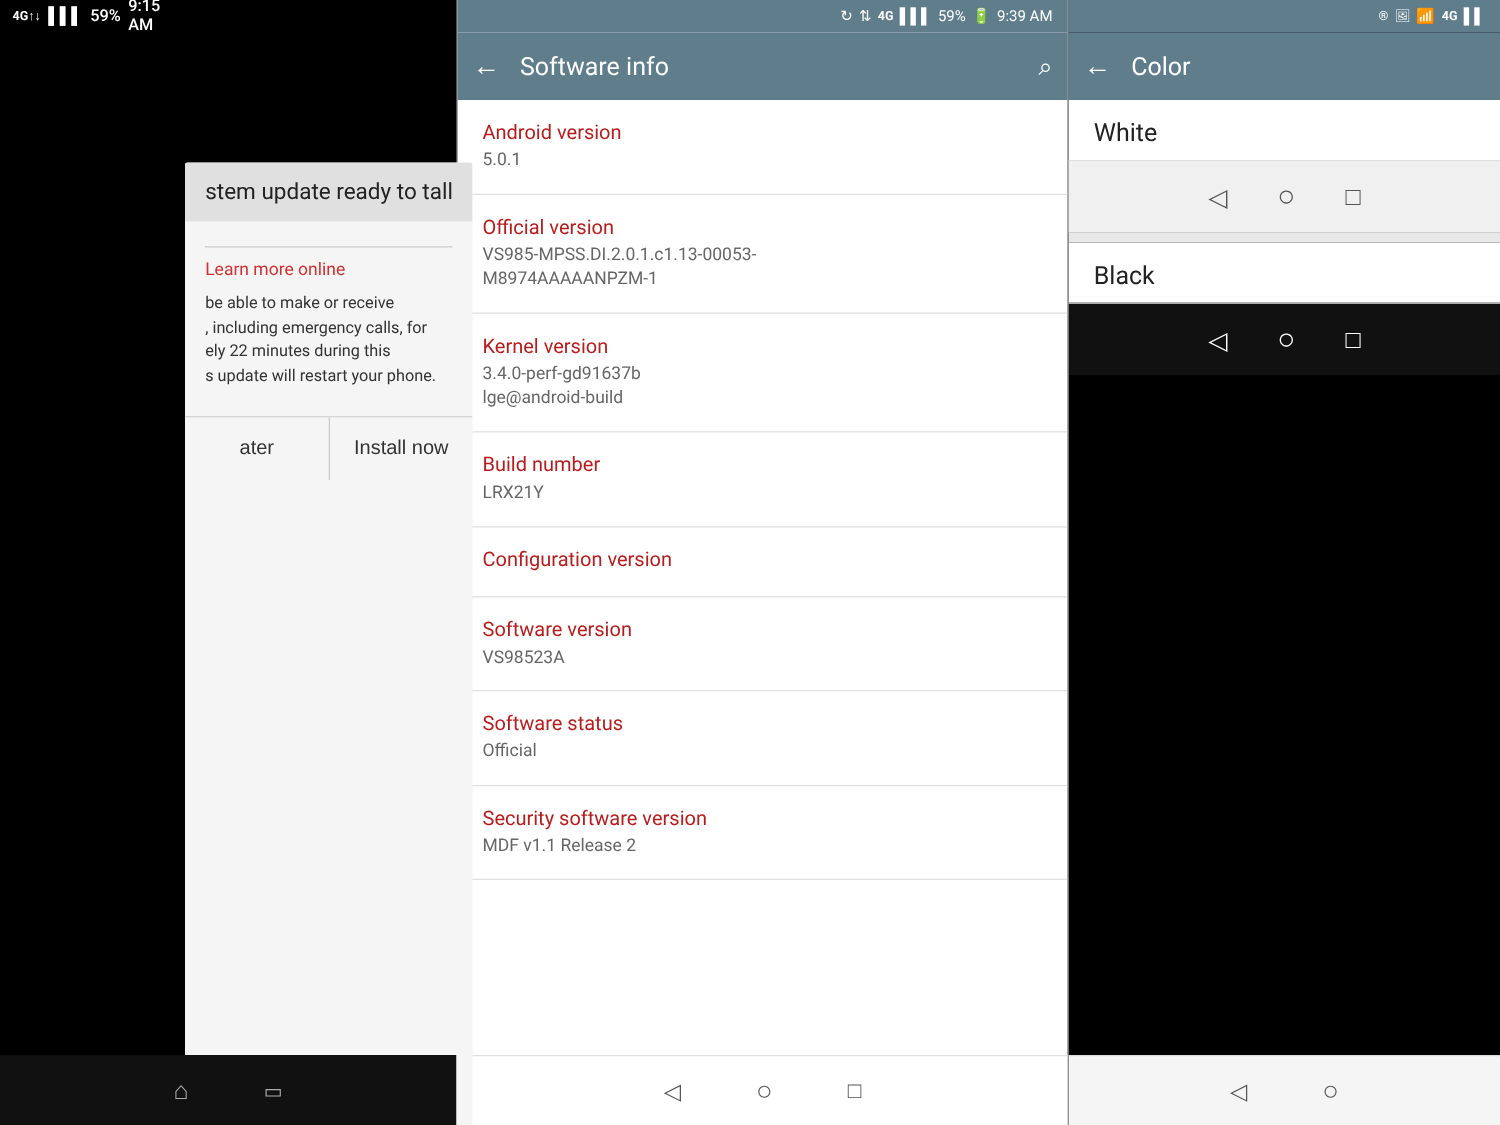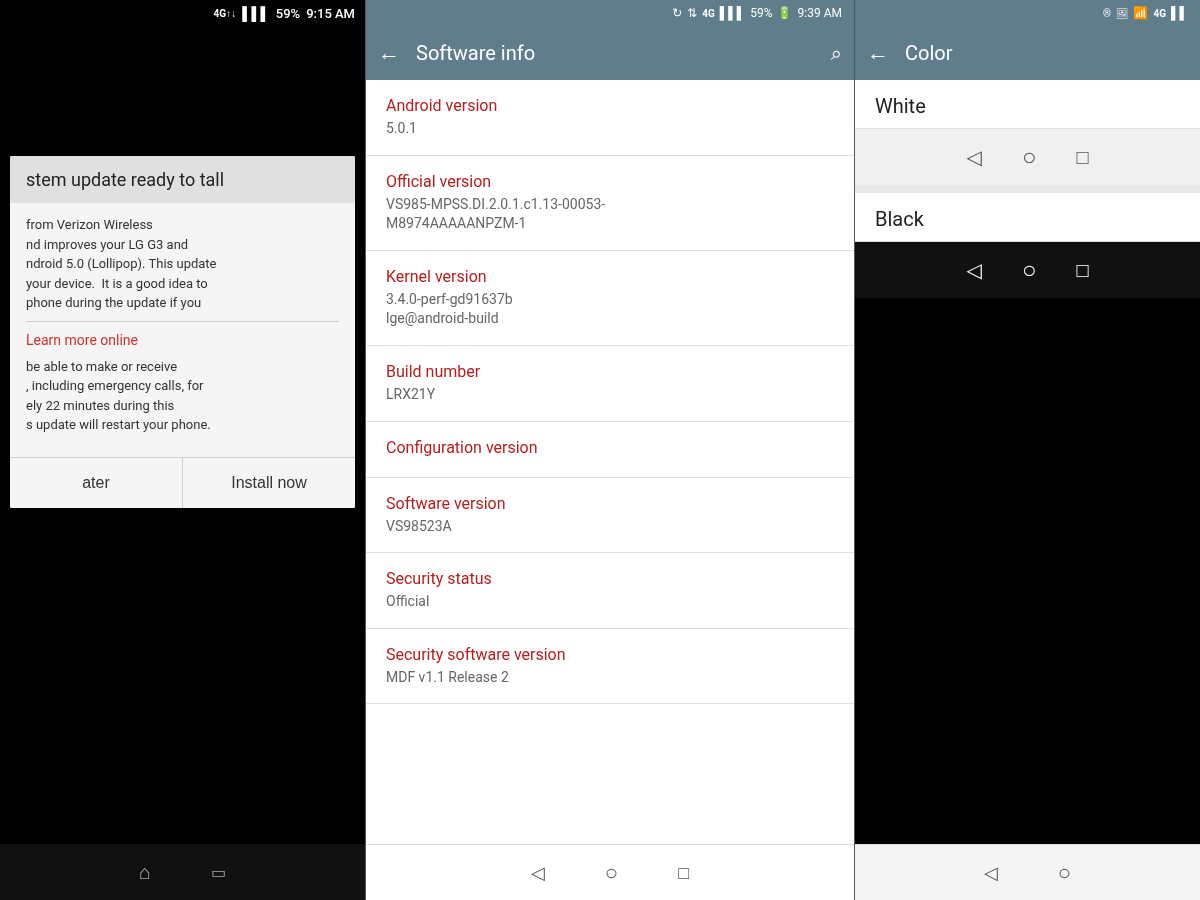--- a/index.html
+++ b/index.html
@@ -11,21 +11,21 @@
       background: #000;
       overflow: hidden;
     }
 
     
     .panel1 {
       width: 365px;
       height: 900px;
       background: #000;
       display: flex;
-      flex-direction: column;
+      flex-direction: row;
       position: relative;
     }
     .status-bar-1 {
       background: #000;
       color: #fff;
       font-size: 13px;
       font-weight: 500;
       padding: 4px 10px;
       display: flex;
       justify-content: flex-end;
@@ -269,27 +269,20 @@
     <span>59%</span>
     <span>9:15 AM</span>
   </div>
 
   <div class="dialog-card">
     <div class="dialog-title">
       <span>stem update ready to
 tall</span>
     </div>
     <div class="dialog-body">
-      <p style="font-size:13px; color:#333; line-height:1.5;">
-        from Verizon Wireless<br>
-        nd improves your LG G3 and<br>
-        ndroid 5.0 (Lollipop). This update<br>
-        your device.&nbsp; It is a good idea to<br>
-        phone during the update if you
-      </p>
       <div class="dialog-divider"></div>
       <a class="learn-more">Learn more online</a>
       <p style="font-size:13px; color:#333; line-height:1.5;">
         be able to make or receive<br>
         , including emergency calls, for<br>
         ely 22 minutes during this<br>
         s update will restart your phone.
       </p>
     </div>
     <div class="dialog-buttons">
@@ -341,21 +334,21 @@
     </div>
     <div class="info-item">
       <div class="info-label">Configuration version</div>
       <div class="info-value"></div>
     </div>
     <div class="info-item">
       <div class="info-label">Software version</div>
       <div class="info-value">VS98523A</div>
     </div>
     <div class="info-item">
-      <div class="info-label">Security status</div>
+      <div class="info-label">Software status</div>
       <div class="info-value">Official</div>
     </div>
     <div class="info-item">
       <div class="info-label">Security software version</div>
       <div class="info-value">MDF v1.1 Release 2</div>
     </div>
   </div>
 
   <div class="nav-bar-2">
     <span class="nav-icon-2">◁</span>

